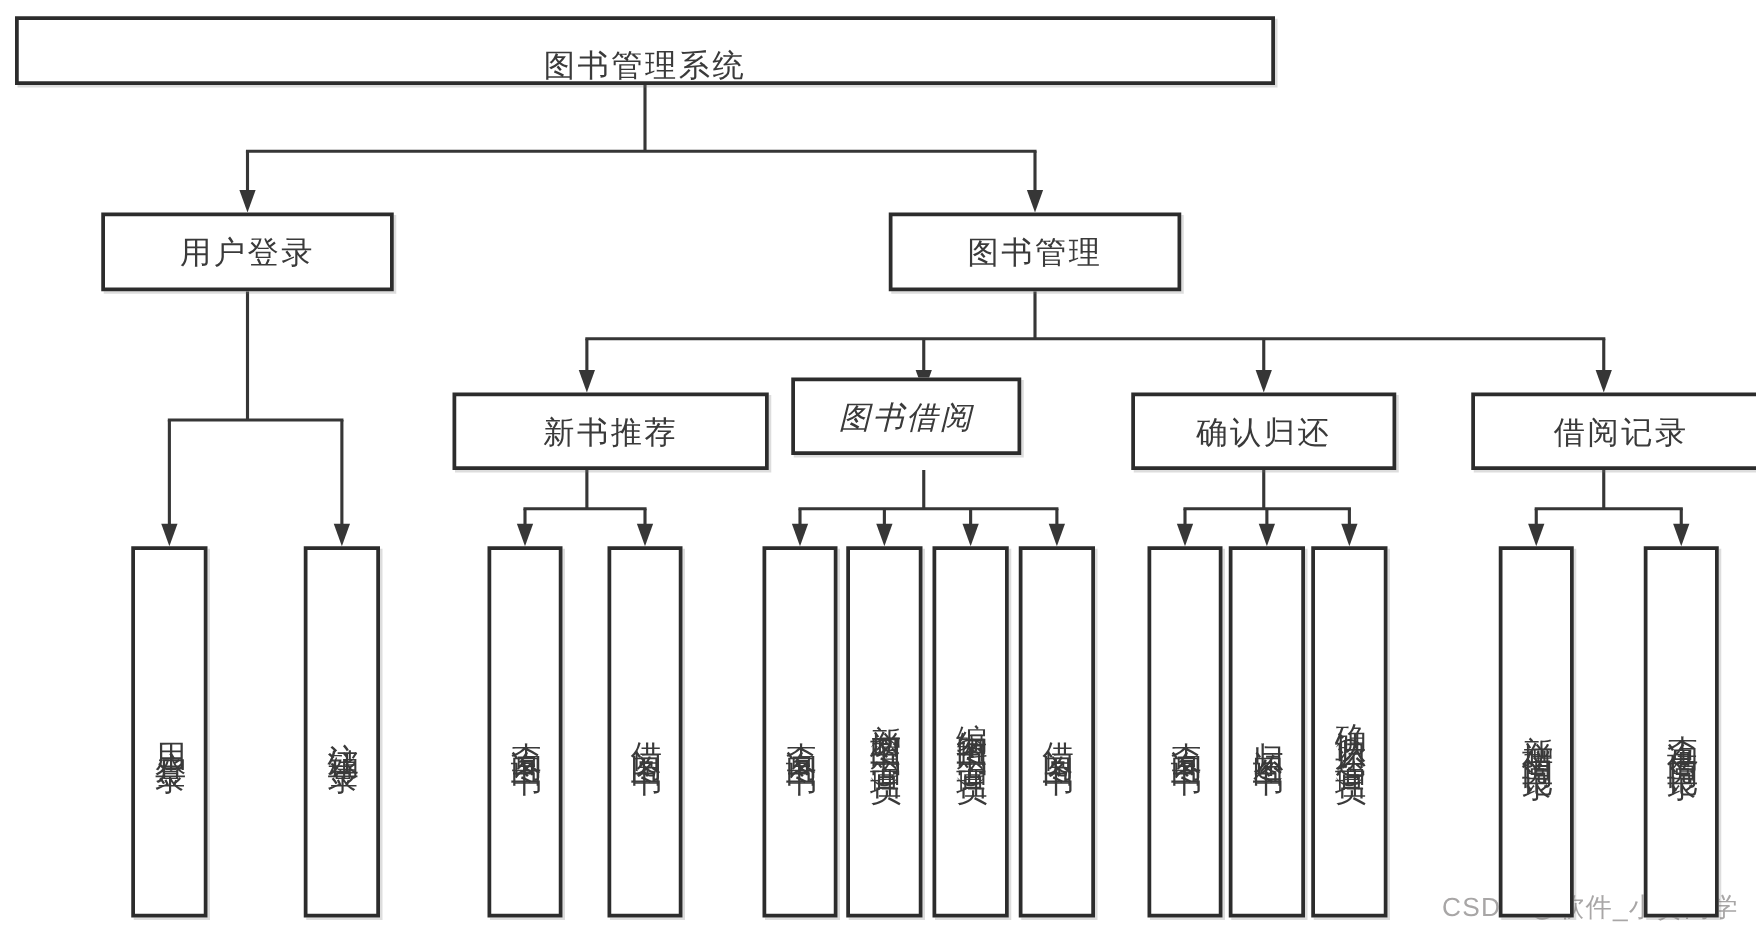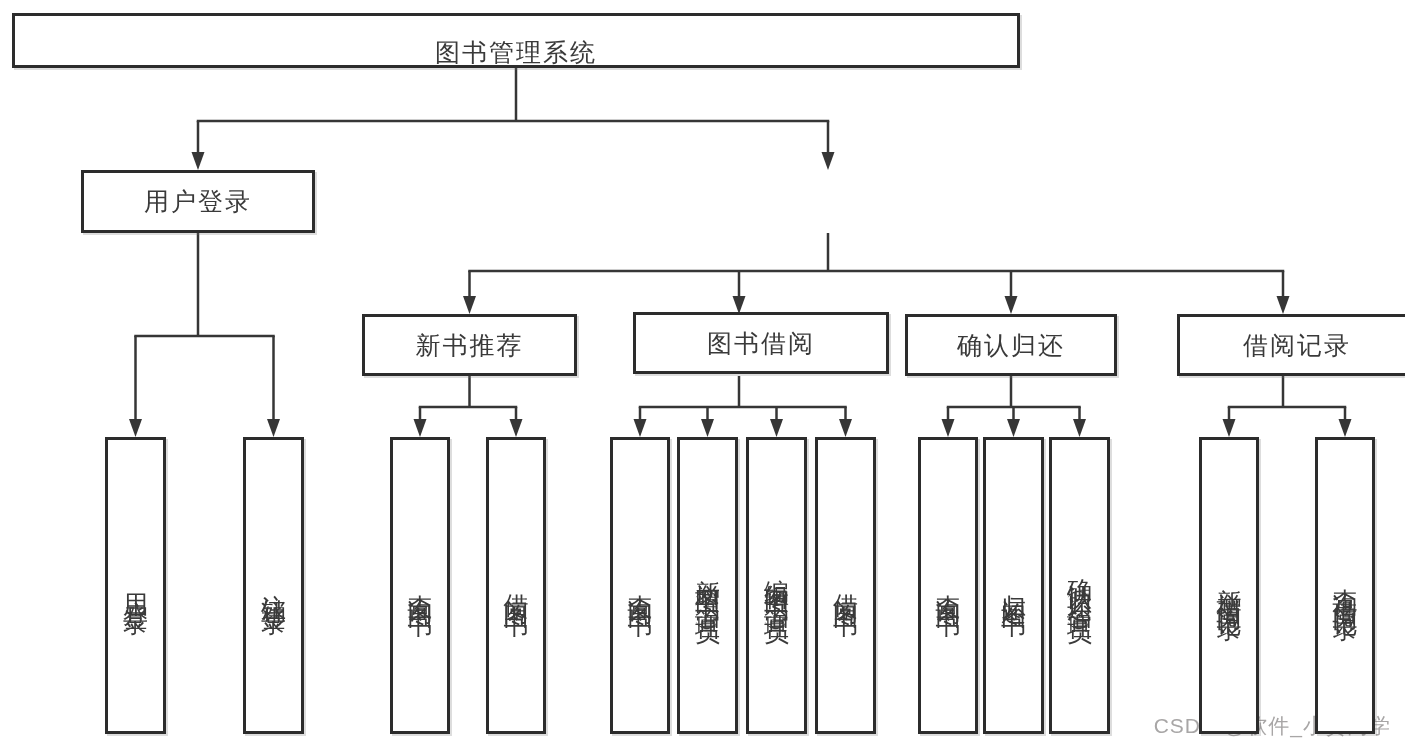--- a/index.html
+++ b/index.html
@@ -117,24 +117,27 @@
       <polygon points="1338.5,419 1351.5,419 1345,437" fill="#363636"></polygon>
     </svg>
 
   <div id="watermark">CSDN @软件_小贺同学</div>
 <div class="node h" style="left: 12px; top: 13px; width: 1008px; height: 55px; border-color: rgb(44, 44, 44);">
       <span style="color: rgb(58, 58, 58); margin-top: 24px;">图书管理系统</span>
     </div>
     <div class="node h" style="left: 81px; top: 170px; width: 234px; height: 63px; border-color: rgb(44, 44, 44);">
       <span style="color: rgb(58, 58, 58);">用户登录</span>
     </div>
-    <div class="node h" style="left: 362px; top: 314px; width: 215px; height: 62px; border-color: rgb(44, 44, 44);">
+    <div class="node h" style="left: 711px; top: 170px; width: 234px; height: 63px; border-color: rgb(44, 44, 44);">
+      <span style="color: rgb(58, 58, 58);">图书管理</span>
+    </div>
+    <div class="node h" style="left: 362px; top: 314px; width: 253px; height: 62px; border-color: rgb(44, 44, 44);">
       <span style="color: rgb(58, 58, 58);">新书推荐</span>
     </div>
-    <div class="node h" style="left: 633px; top: 312px; width: 256px; height: 62px; border-color: rgb(44, 44, 44);">
+    <div class="node h" style="left: 633px; top: 302px; width: 184px; height: 62px; border-color: rgb(44, 44, 44); font-style: italic;">
       <span style="color: rgb(58, 58, 58);">图书借阅</span>
     </div>
     <div class="node h" style="left: 905px; top: 314px; width: 212px; height: 62px; border-color: rgb(44, 44, 44);">
       <span style="color: rgb(58, 58, 58);">确认归还</span>
     </div>
     <div class="node h" style="left: 1177px; top: 314px; width: 240px; height: 62px; border-color: rgb(44, 44, 44);">
       <span style="color: rgb(58, 58, 58);">借阅记录</span>
     </div>
     <div class="node v" style="left: 105px; top: 437px; width: 61px; height: 297px; border-color: rgb(44, 44, 44);">
       <span style="color: rgb(58, 58, 58);">用户登录</span>

